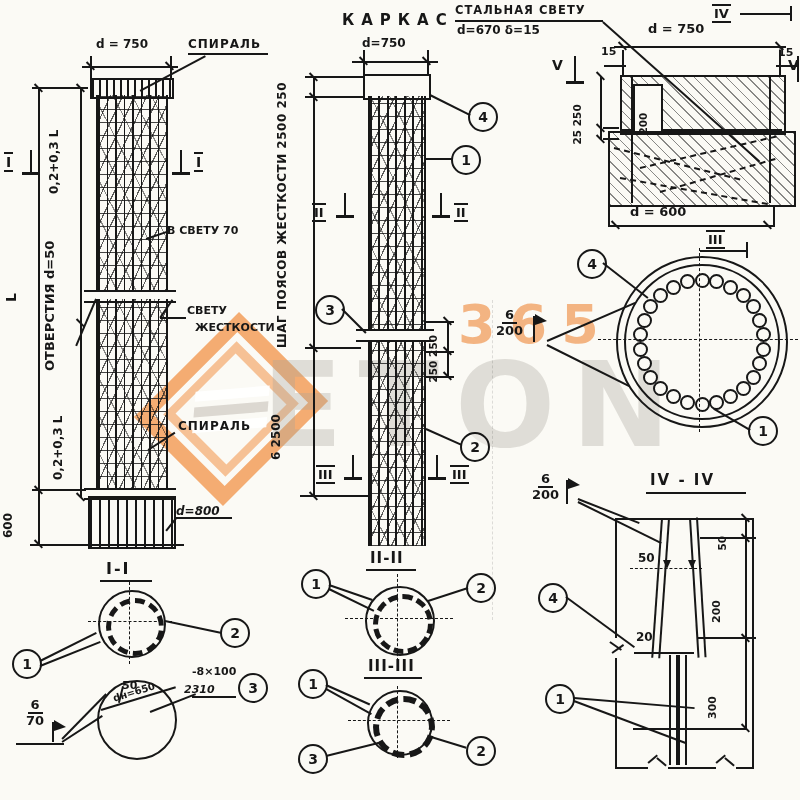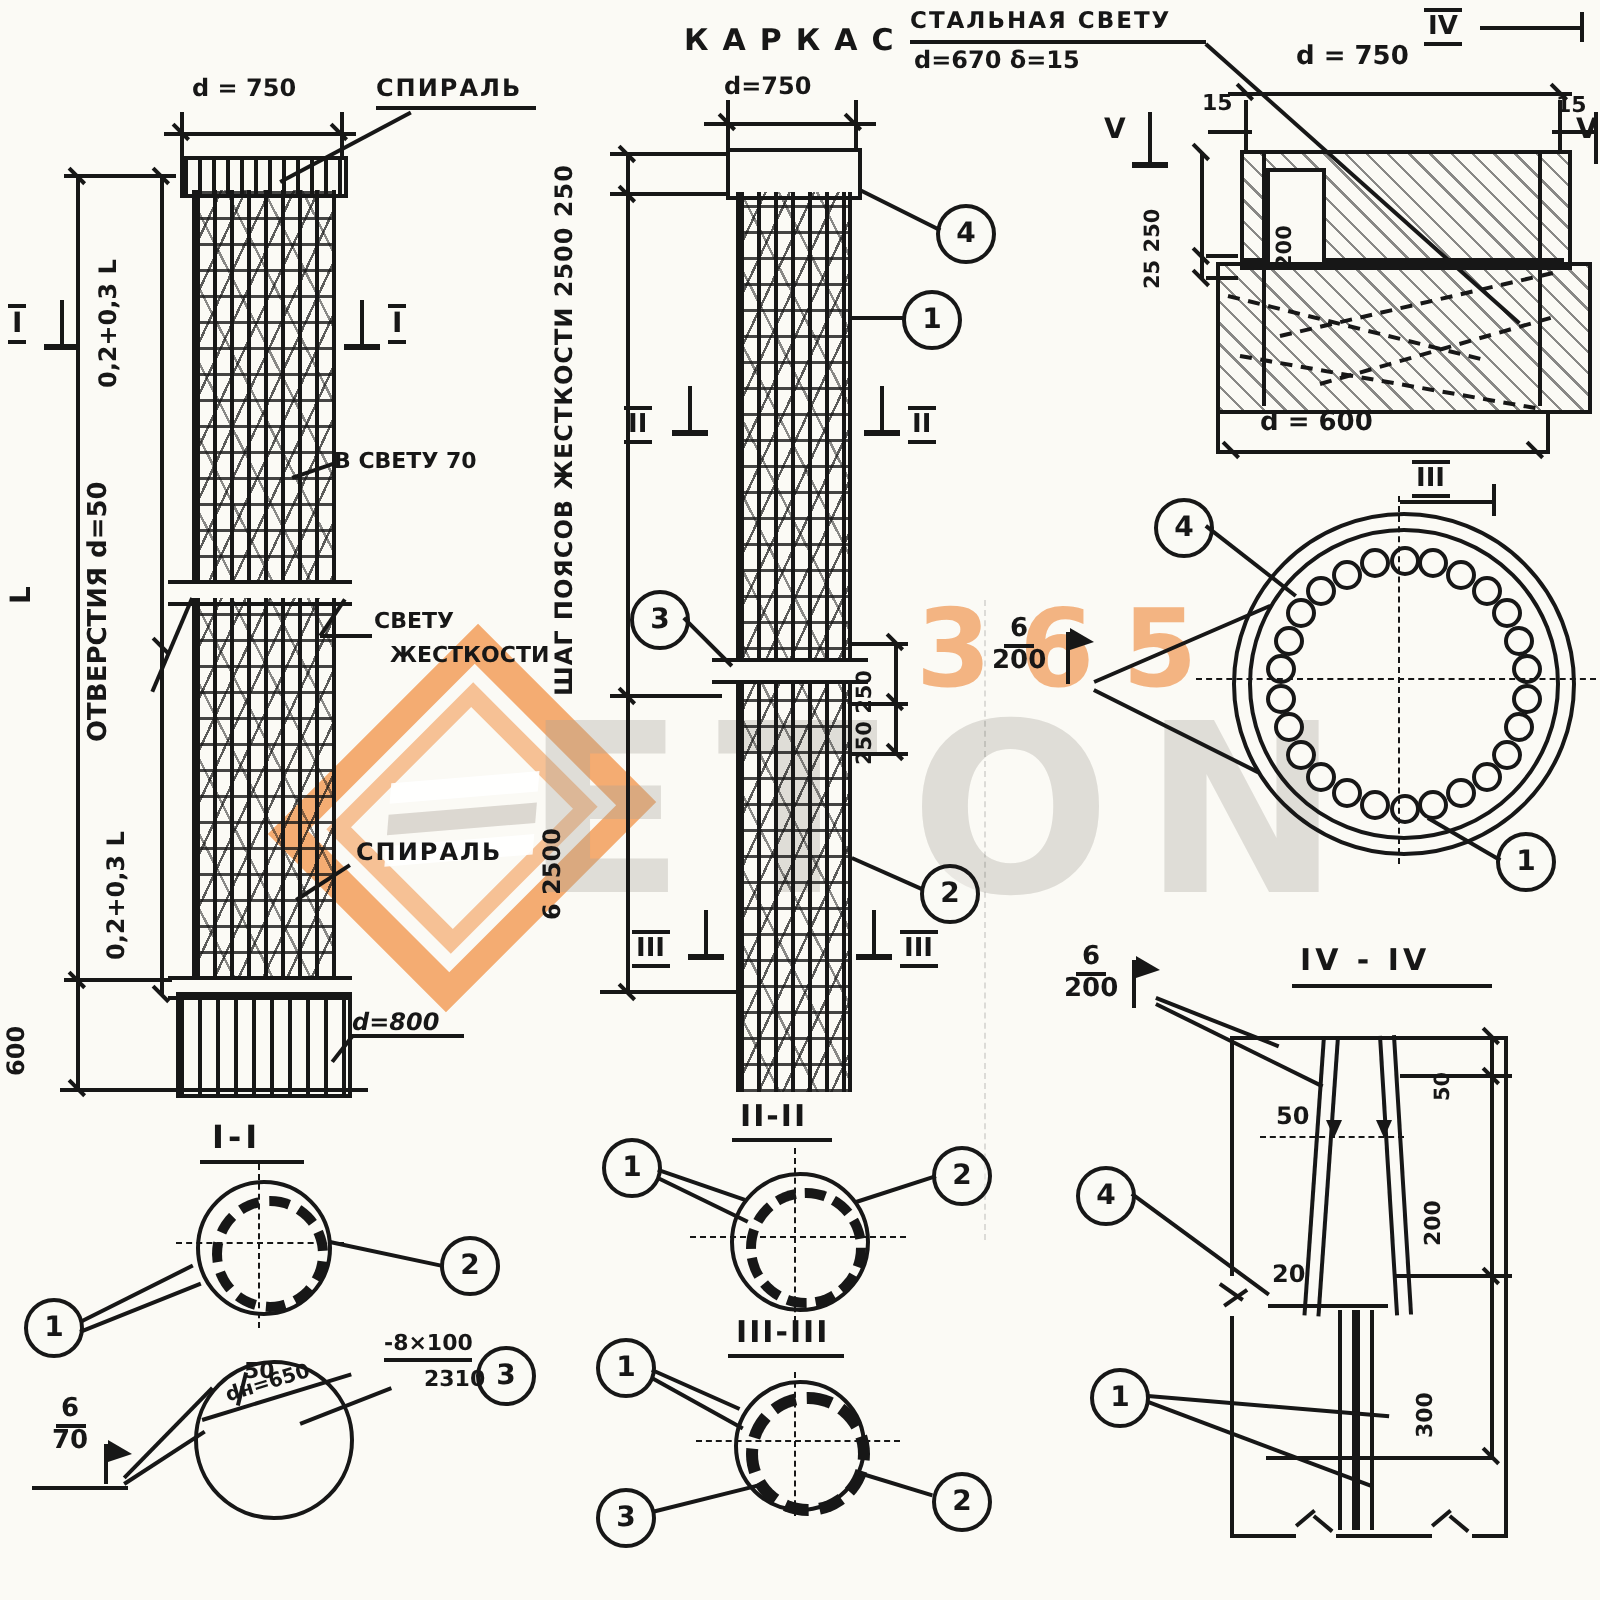--- a/index.html
+++ b/index.html
@@ -160,22 +160,22 @@
   <div class="ln" style="left:40px;top:665px;width:65px;transform:rotate(-21.8deg)"></div>
 
   <div class="circ" style="left:97px;top:680px;width:76px;height:76px;border-width:2.6px"></div>
   <div class="ln" style="left:101px;top:709px;width:78px;transform:rotate(-17deg)"></div>
   <div class="txt" style="left:112px;top:694px;font-size:10px;transform:rotate(-17deg);transform-origin:0 0">dн=650</div>
   <div class="txt" style="left:122px;top:680px;font-size:11px">50</div>
   <div class="vln" style="left:120px;top:686px;height:17px;transform:rotate(14deg)"></div>
   <div class="callout" style="left:238px;top:673px">
         <span>3</span>
       </div>
-  <div class="txt" style="left:192px;top:666px;font-size:11px;border-bottom:2px solid #171717;padding-bottom:2px">-8×100</div>
-  <div class="txt" style="left:212px;top:684px;font-size:11px;">2310</div>
+  <div class="txt" style="left:192px;top:666px;font-size:11px;border-bottom:2px solid #171717;padding-bottom:19px">-8×100</div>
+  <div class="txt" style="left:184px;top:684px;font-size:11px;font-style:italic">2310</div>
   <div class="ln" style="left:150px;top:711px;width:49px;transform:rotate(-21.4deg)"></div>
 
   <div class="frac" style="left:26px;top:698px">
     <span class="n">6</span>
     <span class="d">70</span>
   </div>
   <div class="ln" style="left:16px;top:743px;width:48px"></div>
   <div class="flagstaff" style="left:52px;top:722px;height:20px"></div>
   <div class="flagtri" style="left:54px;top:720px"></div>
   <div class="ln" style="left:62px;top:738px;width:63px;transform:rotate(-45.6deg)"></div>

